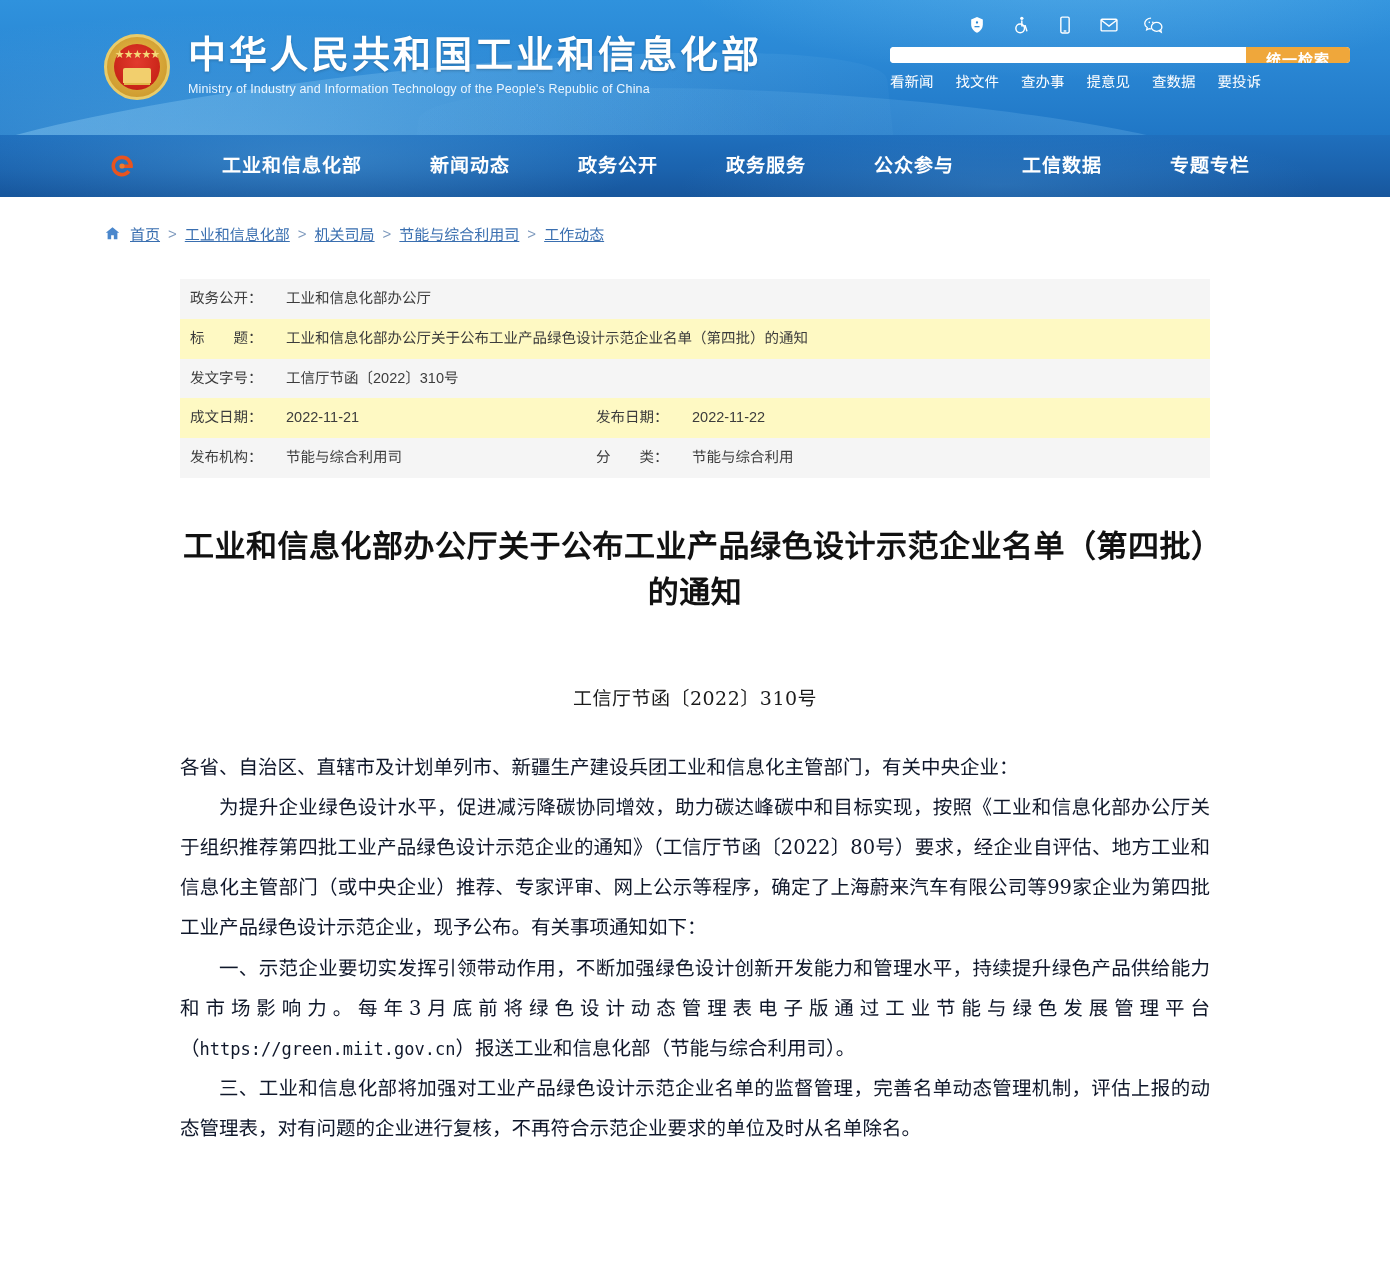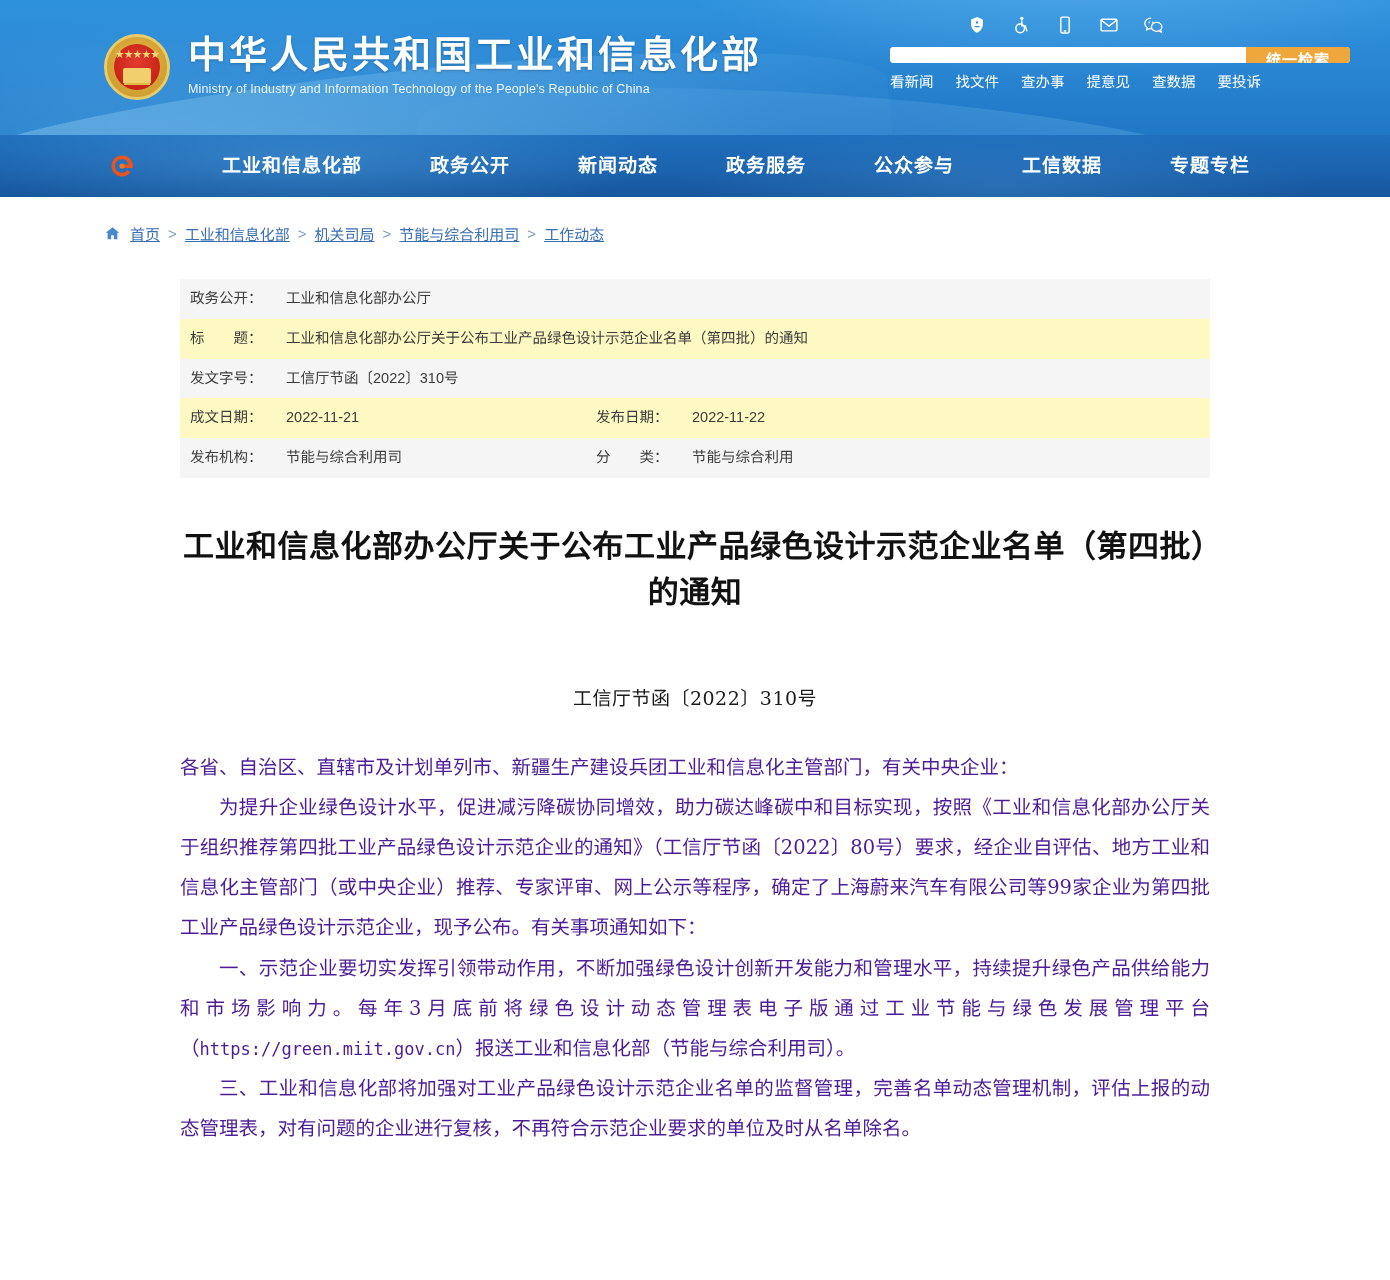--- a/index.html
+++ b/index.html
@@ -275,21 +275,21 @@
     font-size: 19px;
     color: #1a1a1a;
     font-family: "DejaVu Serif", "Liberation Serif", serif;
     letter-spacing: 0.5px;
   }
 
   .body-text {
     margin-top: 38px;
     font-size: 19.5px;
     line-height: 2.06;
-    color: #4c1d95;
+    color: #0f172a;
     text-align: justify;
     font-family: "DejaVu Serif", "Liberation Serif", serif;
   }
   .body-text p { margin: 0; }
   .body-text p.indent { text-indent: 2em; }
   .mono-url { font-family: "DejaVu Sans Mono", "Liberation Mono", monospace; font-size: 17px; }
 </style>
 </head>
 <body>
 
@@ -367,22 +367,22 @@
 
 <div class="main-nav">
   <span class="nav-logo">
     <svg width="26" height="26" viewBox="0 0 26 26">
       <path d="M13 2.5 a10.5 10.5 0 1 0 8.4 16.8 l-3.1-2.2 A6.8 6.8 0 1 1 13 6.2 a6.8 6.8 0 0 1 6.6 5.2 h-6.1 v3.6 h10.2 A10.5 10.5 0 0 0 13 2.5 Z" fill="#e8541f"></path>
       <circle cx="13" cy="13" r="2.6" fill="#f07a2a"></circle>
     </svg>
   </span>
   <div class="nav-items">
     <a class="nav-item" href="#">工业和信息化部</a>
+    <a class="nav-item" href="#">新闻动态</a>
     <a class="nav-item" href="#">政务公开</a>
-    <a class="nav-item" href="#">新闻动态</a>
     <a class="nav-item" href="#">政务服务</a>
     <a class="nav-item" href="#">公众参与</a>
     <a class="nav-item" href="#">工信数据</a>
     <a class="nav-item" href="#">专题专栏</a>
   </div>
 </div>
 
 <div class="crumb-bar">
   <div class="crumb">
     <span class="home-ic">

